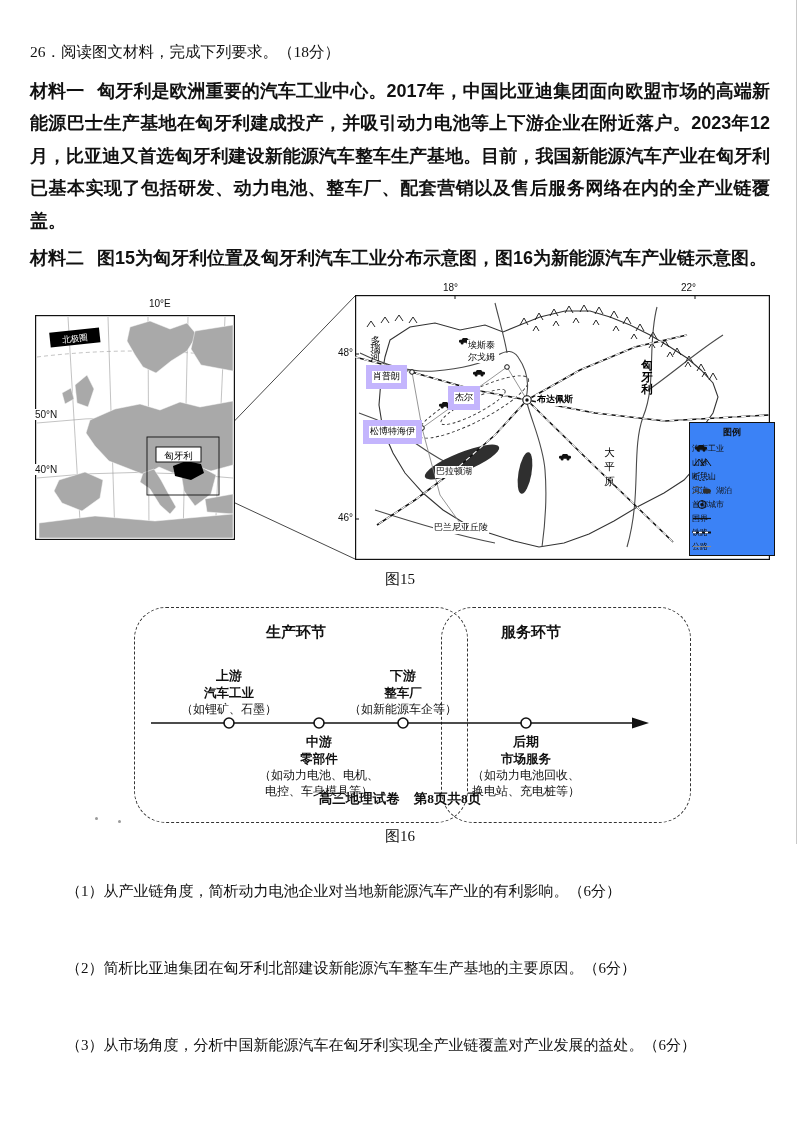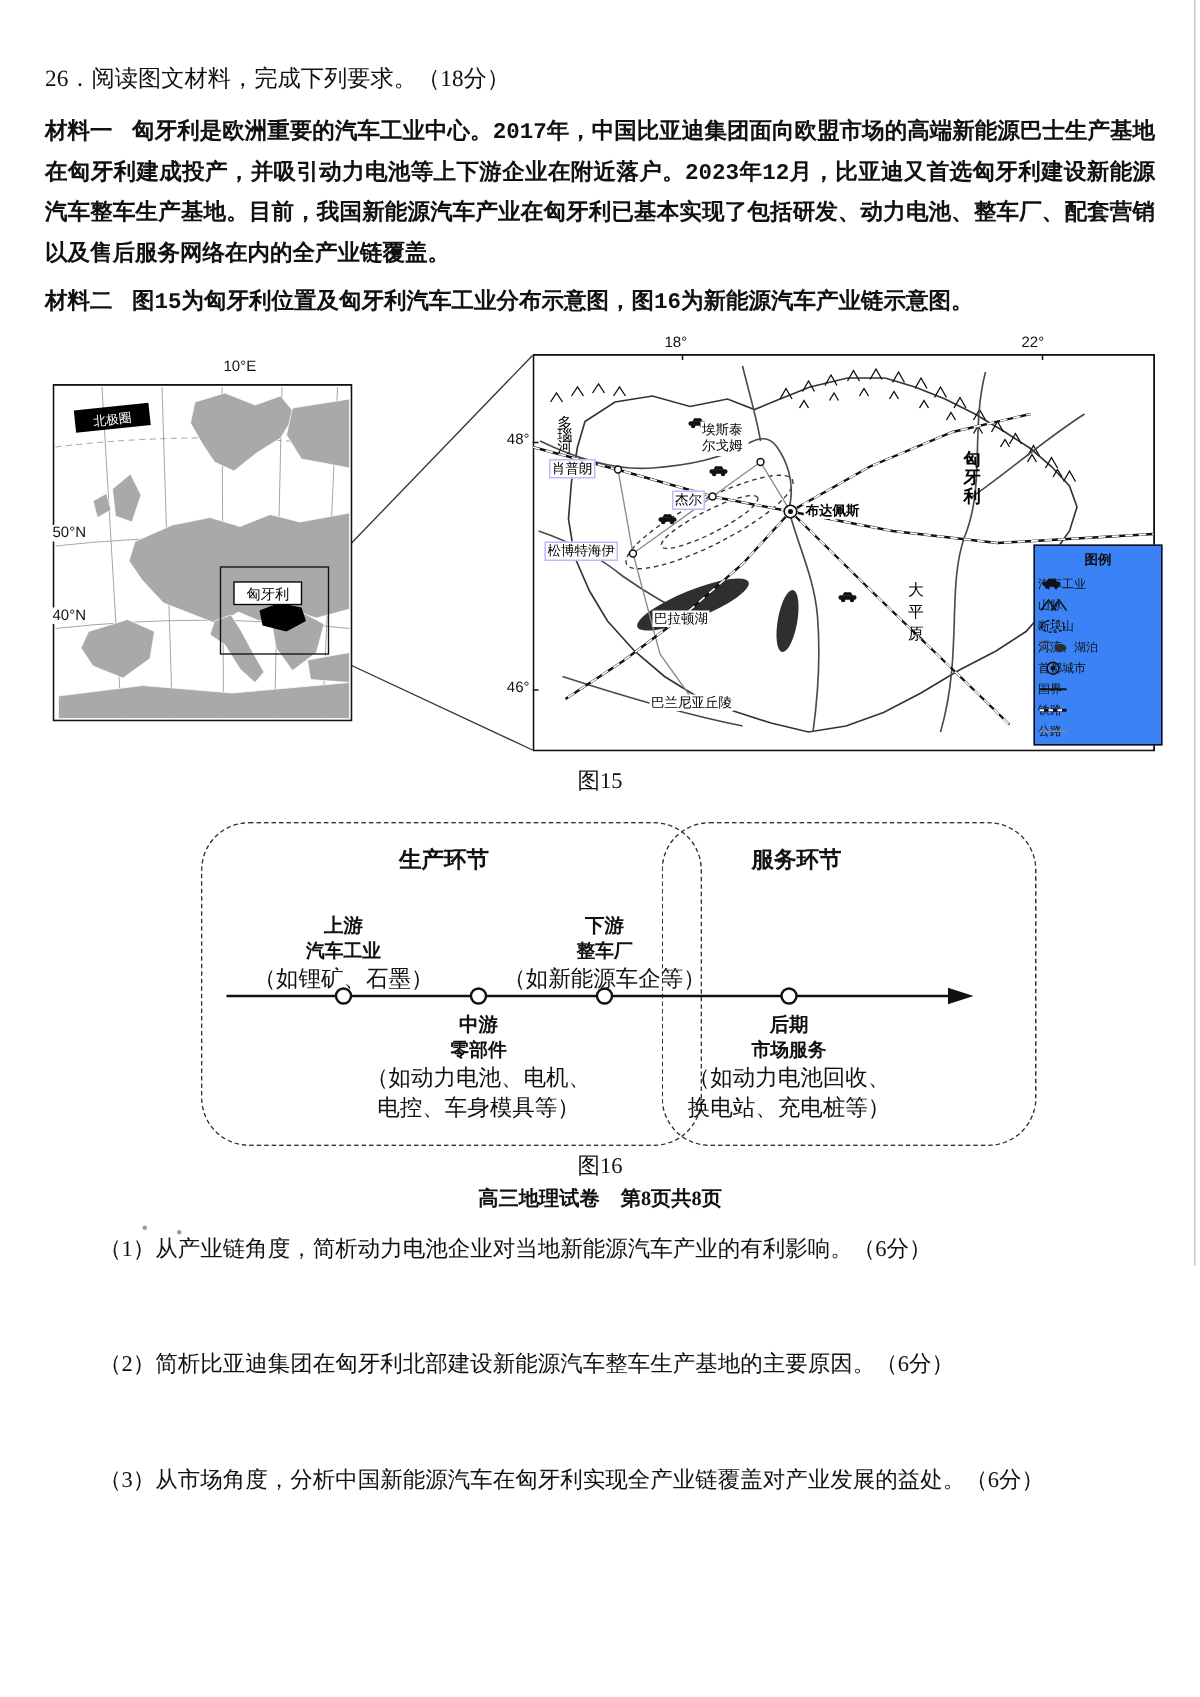--- a/index.html
+++ b/index.html
@@ -1,33 +1,33 @@
 <!DOCTYPE html>
 <html><head>
 <meta charset="utf-8">
 <style>
   html,body{margin:0;padding:0;background:#fff;}
   body{width:800px;height:1131px;overflow:hidden;position:relative;
        font-family:"Liberation Serif","DejaVu Serif",serif;color:#111;}
   .sheet{position:relative;box-sizing:border-box;width:800px;height:844px;padding:42px 30px 0;}
   .q-header{font-size:15.5px;}
-  .material{margin:12px 0 0;font-family:Liberation Mono, monospace;
-            font-size:15px;line-height:1.8;text-align:justify;font-weight:600;}
+  .material{margin:12px 0 0;font-family:Liberation Sans, sans-serif;
+            font-size:18px;line-height:1.8;text-align:justify;font-weight:600;}
   .mat-label{font-weight:800;margin-right:13px;}
   .material2{margin:5px 0 0;}
   
   .fig15{position:relative;width:745px;height:284px;margin:8px 0 0;}
   .fig15 svg{position:absolute;font-family:"Liberation Sans","DejaVu Sans",sans-serif;}
   .conn{left:0;top:0;}
   .inset{left:5px;top:33px;}
   .mainmap{left:325px;top:13px;}
   .deg{position:absolute;font:10px "Liberation Sans","DejaVu Sans",sans-serif;color:#111;background:#fff;padding:0 1px;text-align:center;}
   .degr{width:24px;text-align:right;}
   .maplabel{position:absolute;font:9px/1.25 "Liberation Sans","DejaVu Sans",sans-serif;color:#000;background:#fff;padding:0 1px;}
-  .boxed{border:1px solid #c4b5fd;}
+  .boxed{border:6px solid #c4b5fd;}
   .vert{position:absolute;writing-mode:vertical-rl;text-orientation:upright;
         font-family:"Liberation Sans","DejaVu Sans",sans-serif;color:#000;}
   .v-danube{font-size:10px;letter-spacing:8px;}
   .v-country{font-size:11.5px;letter-spacing:12px;font-weight:600;}
   .v-plain{font-size:10.5px;letter-spacing:15px;}
   .legend{position:absolute;left:659px;top:140px;width:80px;background:#3b82f6;border:1px solid #111;
           padding:3px 2px 2px;font-family:"Liberation Sans","DejaVu Sans",sans-serif;}
   .legend-title{text-align:center;font-size:9px;font-weight:700;margin-bottom:2px;}
   .lrow{display:flex;align-items:center;height:14px;}
   .lrow svg{flex:0 0 22px;height:13px;}
@@ -37,21 +37,21 @@
   .fig16{position:relative;width:557px;height:216px;margin:18px 0 0 104px;
          font-family:"Liberation Sans","DejaVu Sans",sans-serif;}
   .dashed-box{position:absolute;border:1.6px dashed #333;border-radius:32px;box-sizing:border-box;}
   .box-left{left:0;top:0;width:334px;height:216px;}
   .box-right{left:307px;top:0;width:250px;height:216px;}
   .stage-title{position:absolute;top:16px;transform:translateX(-50%);font-size:15px;font-weight:700;}
   .chain{position:absolute;left:0;top:0;}
   .node{position:absolute;text-align:center;}
   .node-title{font-size:13px;font-weight:700;}
   .node-name{font-size:12.5px;font-weight:700;}
-  .node-detail{font-size:15px;white-space:pre-line;line-height:1.3;}
+  .node-detail{font-size:12px;white-space:pre-line;line-height:1.3;}
   
   .question{padding-left:36px;font-size:15px;margin:0 0 58px;}
   .q-first{margin-top:36px;}
   .footer{position:absolute;left:0;right:0;bottom:36px;text-align:center;
           font-size:13.5px;font-weight:700;}
   .footer span{margin:0 7px;}
   .scan-edge{position:absolute;right:3px;top:0;bottom:0;width:1px;background:#c9c9c9;}
   .dot{position:absolute;width:3px;height:3px;border-radius:50%;background:#9a9a9a;}
 </style>
 </head>

